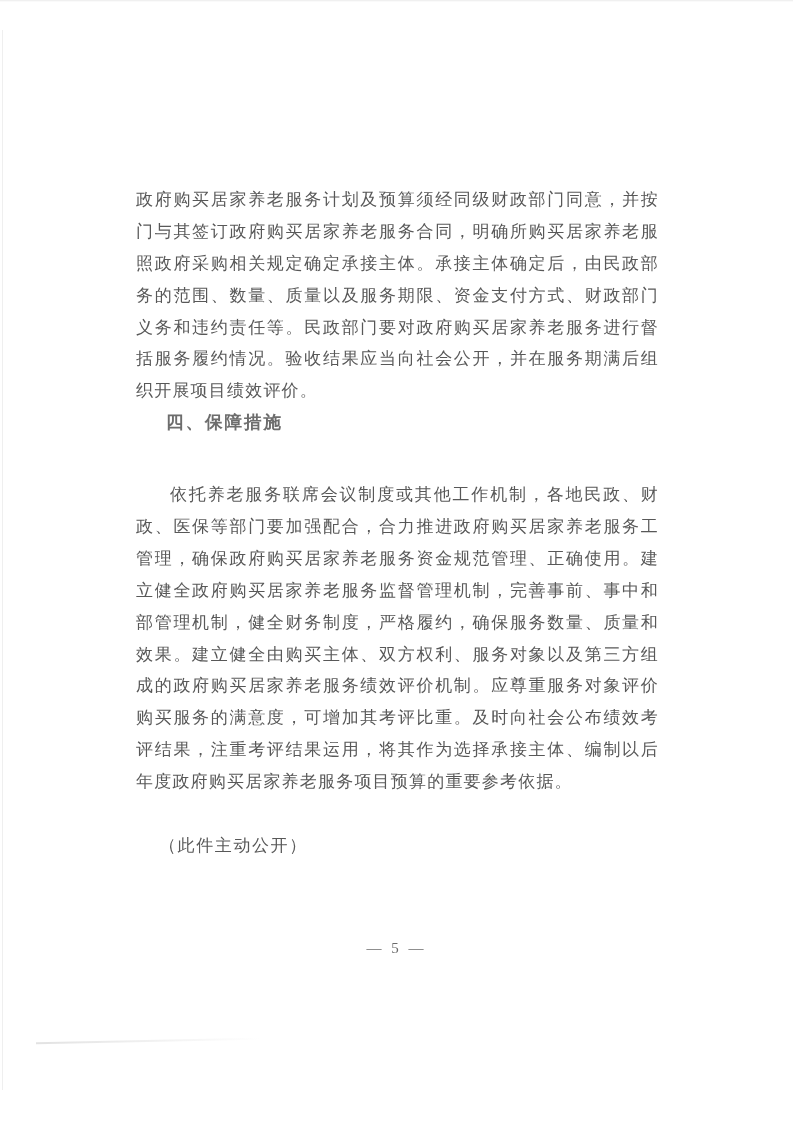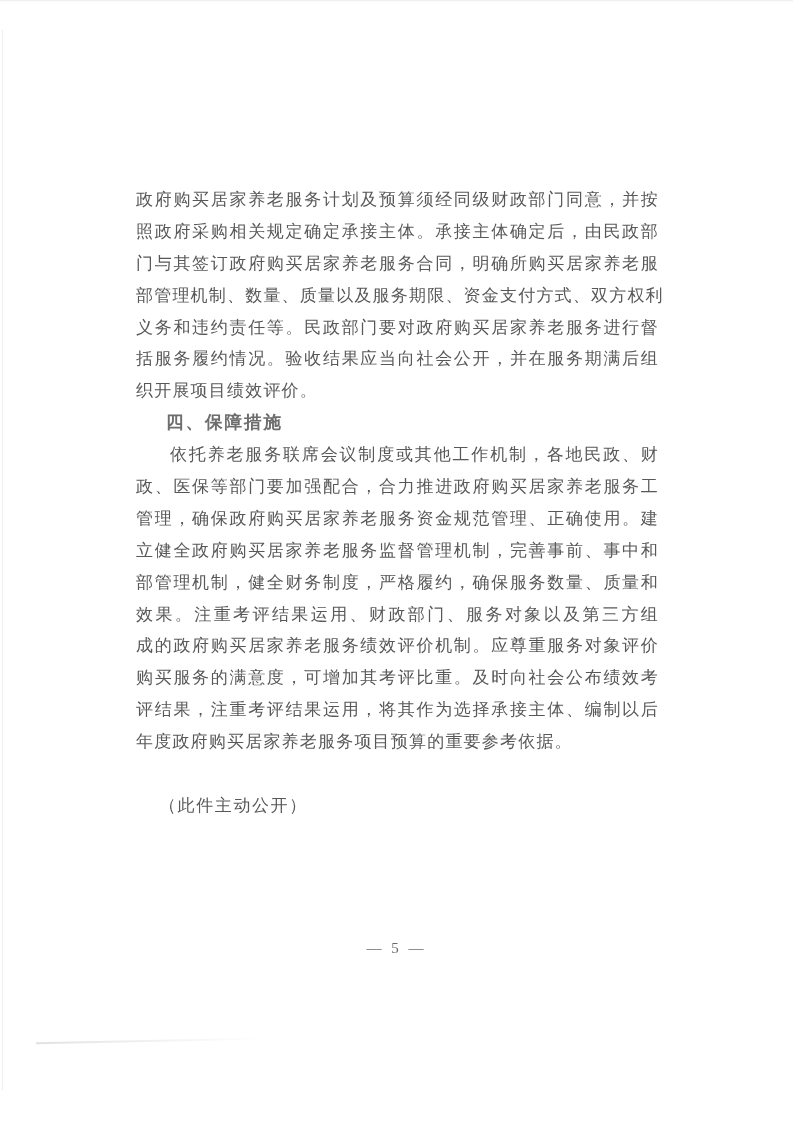--- a/index.html
+++ b/index.html
@@ -51,20 +51,21 @@
     white-space: nowrap;
     text-align: justify;
     text-align-last: justify;
     text-justify: inter-character;
   }
   .lines .line:last-child {
     text-align-last: left;
   }
   .lines.indent-first .line:first-child {
     text-indent: 34px;
+    margin-top: 40px;
   }
   .line.heading {
     font-family: "Liberation Sans", "DejaVu Sans", sans-serif;
     font-weight: bold;
     font-size: 17.5px;
     letter-spacing: 2px;
     color: var(--heading_ink, #6d6d6d);
     padding-left: 30px;
     text-align-last: left;
   }
@@ -90,37 +91,37 @@
 </head>
 <body>
 
 <div class="page">
   <div class="edge-top"></div>
   <div class="edge-left"></div>
 
   <div class="textblock">
     <div class="lines">
         <div class="line">政府购买居家养老服务计划及预算须经同级财政部门同意，并按</div>
+        <div class="line">门与其签订政府购买居家养老服务合同，明确所购买居家养老服</div>
         <div class="line">照政府采购相关规定确定承接主体。承接主体确定后，由民政部</div>
-        <div class="line">门与其签订政府购买居家养老服务合同，明确所购买居家养老服</div>
-        <div class="line">部管理机制、数量、质量以及服务期限、资金支付方式、双方权利</div>
+        <div class="line">务的范围、数量、质量以及服务期限、资金支付方式、财政部门</div>
         <div class="line">义务和违约责任等。民政部门要对政府购买居家养老服务进行督</div>
         <div class="line">括服务履约情况。验收结果应当向社会公开，并在服务期满后组</div>
         <div class="line">织开展项目绩效评价。</div>
       </div>
 
     <div class="line heading">四、保障措施</div>
 
     <div class="lines indent-first">
         <div class="line">依托养老服务联席会议制度或其他工作机制，各地民政、财</div>
         <div class="line">政、医保等部门要加强配合，合力推进政府购买居家养老服务工</div>
         <div class="line">管理，确保政府购买居家养老服务资金规范管理、正确使用。建</div>
         <div class="line">立健全政府购买居家养老服务监督管理机制，完善事前、事中和</div>
         <div class="line">部管理机制，健全财务制度，严格履约，确保服务数量、质量和</div>
-        <div class="line">效果。注重考评结果运用、财政部门、服务对象以及第三方组</div>
+        <div class="line">效果。建立健全由购买主体、双方权利、服务对象以及第三方组</div>
         <div class="line">成的政府购买居家养老服务绩效评价机制。应尊重服务对象评价</div>
         <div class="line">购买服务的满意度，可增加其考评比重。及时向社会公布绩效考</div>
         <div class="line">评结果，注重考评结果运用，将其作为选择承接主体、编制以后</div>
         <div class="line">年度政府购买居家养老服务项目预算的重要参考依据。</div>
       </div>
 
     <div class="line spacer"></div>
 
     <div class="line note">（此件主动公开）</div>
   </div>

